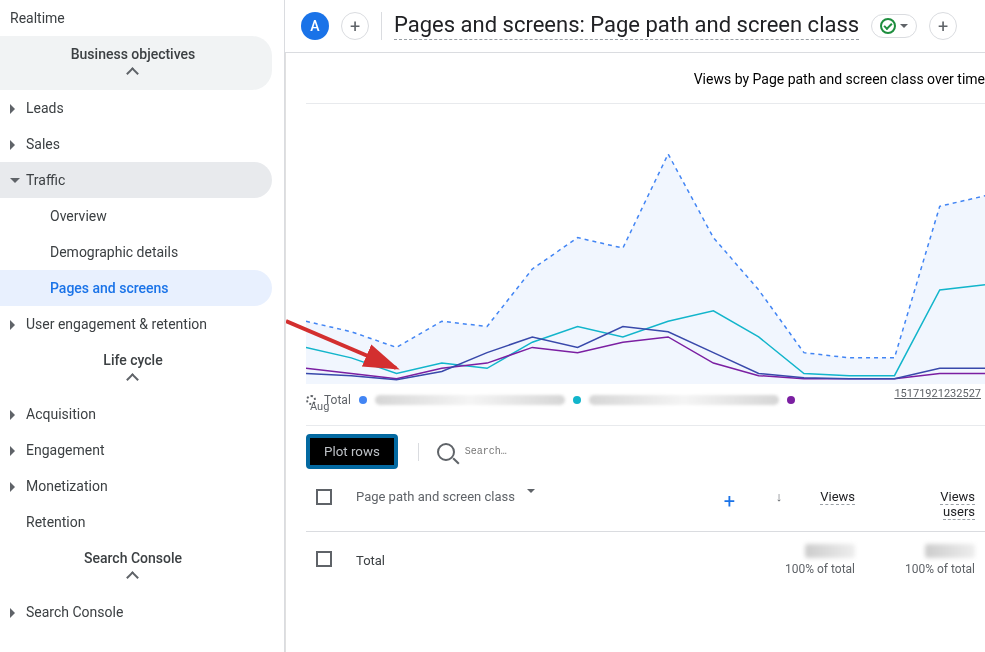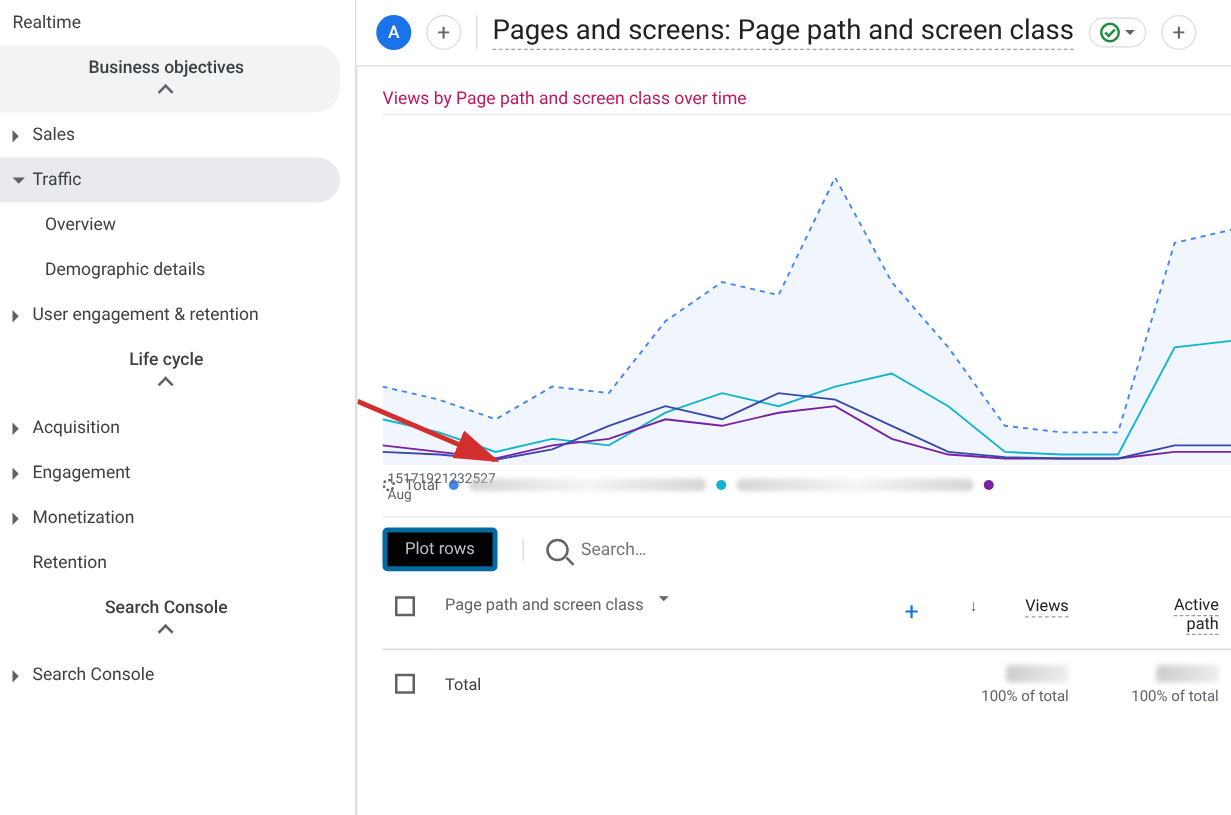--- a/index.html
+++ b/index.html
@@ -7,54 +7,54 @@
 .sidebar { width: 285px; height: 652px; overflow-y: auto; background: #fff; border-right: 1px solid #dadce0; position: relative; }
 .sidebar::-webkit-scrollbar { width: 8px; }
 .sidebar::-webkit-scrollbar-thumb { background: #dadce0; border-radius: 4px; }
 .nav-item { display: flex; align-items: center; padding: 10px 16px; cursor: pointer; font-size: 14px; color: #3c4043; }
 .nav-item.top { padding-left: 10px; }
 .nav-item.group-header { background: #f1f3f4; border-radius: 0 20px 20px 0; margin-right: 12px; justify-content: space-between; padding: 10px 16px 10px 10px; font-weight: 500; flex-direction: column; }
 .nav-item.collapsible { padding-left: 26px; position: relative; }
 .nav-item.collapsible .tri { position: absolute; left: 10px; top: 14px; width: 0; height: 0; border-top: 5px solid transparent; border-bottom: 5px solid transparent; border-left: 5px solid #5f6368; }
 .nav-item.expanded .tri { border-left: 5px solid transparent; border-right: 5px solid transparent; border-top: 5px solid #5f6368; border-bottom: none; top: 16px; }
 .nav-item.selected-parent { background: #e8eaed; border-radius: 0 20px 20px 0; margin-right: 12px; }
-.nav-item.sub { padding-left: 36px; }
+.nav-item.sub { padding-left: 50px; }
 .nav-item.active { background: #e8f0fe; color: #1a73e8; border-radius: 0 20px 20px 0; margin-right: 12px; font-weight: 500; }
 .chev-up { width: 18px; height: 18px; display: inline-block; position: relative; }
 .chev-up::before { content: ""; position: absolute; left: 4px; top: 7px; width: 7px; height: 7px; border-left: 2px solid #5f6368; border-top: 2px solid #5f6368; transform: rotate(45deg); }
 
 .main { flex: 1; height: 652px; display: flex; flex-direction: column; }
 .header { display: flex; align-items: center; padding: 12px 16px; border-bottom: 1px solid #dadce0; gap: 12px; }
 .avatar-badge { width: 28px; height: 28px; border-radius: 50%; background: #1a73e8; color: #fff; display: flex; align-items: center; justify-content: center; font-weight: 500; font-size: 14px; }
 .round-btn { width: 28px; height: 28px; border-radius: 50%; border: 1px solid #dadce0; display: flex; align-items: center; justify-content: center; cursor: pointer; color: #5f6368; font-size: 18px; background: #fff; }
 .divider-v { width: 1px; height: 28px; background: #dadce0; }
 .page-title { font-size: 22px; color: #202124; border-bottom: 1px dashed #9aa0a6; padding-bottom: 2px; }
 .status-pill { display: flex; align-items: center; gap: 4px; border: 1px solid #dadce0; border-radius: 14px; padding: 3px 8px; }
 .check-circle { width: 16px; height: 16px; border-radius: 50%; border: 2px solid #1e8e3e; display: flex; align-items: center; justify-content: center; }
 .check-circle::before { content: ""; width: 6px; height: 3px; border-left: 2px solid #1e8e3e; border-bottom: 2px solid #1e8e3e; transform: rotate(-45deg); margin-top: -2px; }
 .caret-dn { width: 0; height: 0; border-left: 4px solid transparent; border-right: 4px solid transparent; border-top: 4px solid #5f6368; }
 
 .content { flex: 1; overflow: hidden; padding-left: 20px; border-left: 1px solid #e0e0e0; }
 .chart-block { padding: 18px 0 12px 0; }
-.chart-title { font-size: 14px; color: #be185d; margin-bottom: 4px; padding-left: 0; }
+.chart-title { font-size: 14px; color: #000000; margin-bottom: 16px; padding-left: 0; text-align: right; }
 .chart-area { height: 280px; position: relative; border-top: 1px solid #e8eaed; padding-top: 50px; }
 .chart-area svg { width: 100%; height: 230px; }
-.x-labels { display: flex; justify-content: flex-start; font-size: 11px; color: #5f6368; padding: 0 4px; }
+.x-labels { display: flex; justify-content: flex-end; font-size: 11px; color: #5f6368; padding: 0 4px; text-decoration: underline; }
 .x-sub { font-size: 11px; color: #5f6368; padding-left: 4px; }
 .legend-row { display: flex; align-items: center; gap: 8px; padding: 10px 0 6px 0; font-size: 12px; color: #5f6368; }
 .leg-dot { width: 8px; height: 8px; border-radius: 50%; display: inline-block; }
 .leg-dashed { width: 10px; height: 10px; border-radius: 50%; border: 2px dotted #5f6368; display: inline-block; }
 .blur-line { flex: 0 0 190px; height: 10px; background: linear-gradient(90deg,#bbb,#eee,#bbb); border-radius: 5px; filter: blur(1.5px); opacity: .6; }
 
 .table-controls { display: flex; align-items: center; padding: 8px 0; border-top: 1px solid #e8eaed; }
 .plot-btn { border: 4px solid #0369a1; border-radius: 4px; padding: 6px 14px; color: #bdc1c6; margin-right: 20px; background: #000000; }
 .search-wrap { display: flex; align-items: center; gap: 10px; flex: 1; border-left: 1px solid #dadce0; padding-left: 18px; }
 .search-icon { width: 18px; height: 18px; border: 2px solid #5f6368; border-radius: 50%; position: relative; }
 .search-icon::after { content: ""; position: absolute; width: 2px; height: 8px; background: #5f6368; right: -4px; bottom: -6px; transform: rotate(-45deg); }
-.search-input { border: none; outline: none; font-size: 14px; flex: 1; color: #4d7c0f; }
+.search-input { border: none; outline: none; font-size: 10px; flex: 1; color: #4d7c0f; font-family: Liberation Mono, monospace; }
 
 .arrow-annot { position: absolute; left: -10px; top: 260px; pointer-events: none; }
 
 .data-table { width: 100%; border-collapse: collapse; }
 .data-table th, .data-table td { padding: 12px 10px; text-align: left; font-size: 13px; }
 .data-table thead th { border-bottom: 1px solid #dadce0; vertical-align: top; }
 .chk { width: 16px; height: 16px; border: 2px solid #5f6368; display: inline-block; }
 .th-dim { display: flex; gap: 8px; color: #5f6368; font-weight: 400; }
 .th-dim .caret-dn { margin-left: 4px; }
 .add-dim { color: #1a73e8; font-size: 20px; font-weight: 400; cursor: pointer; }
@@ -70,28 +70,33 @@
 
 <nav class="sidebar">
  <div class="nav-item top">Realtime</div>
 
  <div class="nav-item group-header">
    <span>Business objectives</span>
    <span class="chev-up"></span>
  </div>
  <div class="nav-item collapsible">
       <span class="tri"></span>
+      <span>Leads</span>
+    </div>
+ <div class="nav-item collapsible">
+      <span class="tri"></span>
       <span>Sales</span>
     </div>
  <div class="nav-item collapsible expanded selected-parent">
       <span class="tri"></span>
       <span>Traffic</span>
     </div>
  <div class="nav-item sub">Overview</div>
  <div class="nav-item sub">Demographic details</div>
+ <div class="nav-item sub active">Pages and screens</div>
  <div class="nav-item collapsible">
       <span class="tri"></span>
       <span>User engagement &amp; retention</span>
     </div>
 
  <div class="nav-item group-header" style="background:transparent">
    <span>Life cycle</span>
    <span class="chev-up"></span>
  </div>
  <div class="nav-item collapsible">
@@ -190,21 +195,21 @@
            <span>Page path and screen class</span>
            <span class="caret-dn"></span>
            <span style="flex:1"></span>
            <span class="add-dim">+</span>
          </div>
        </th>
        <th class="th-metric" style="width:120px">
          <span class="sort">↓</span><span class="label">Views</span>
        </th>
        <th class="th-metric" style="width:120px">
-         <span class="label">Active path</span>
+         <span class="label">Views users</span>
        </th>
      </tr>
         </thead>
      <tbody>
        <tr>
          <td><span class="chk"></span></td>
          <td>Total</td>
          <td class="td-metric"><span class="blur-val"></span><br><span class="pct">100% of total</span></td>
          <td class="td-metric"><span class="blur-val"></span><br><span class="pct">100% of total</span></td>
        </tr>

